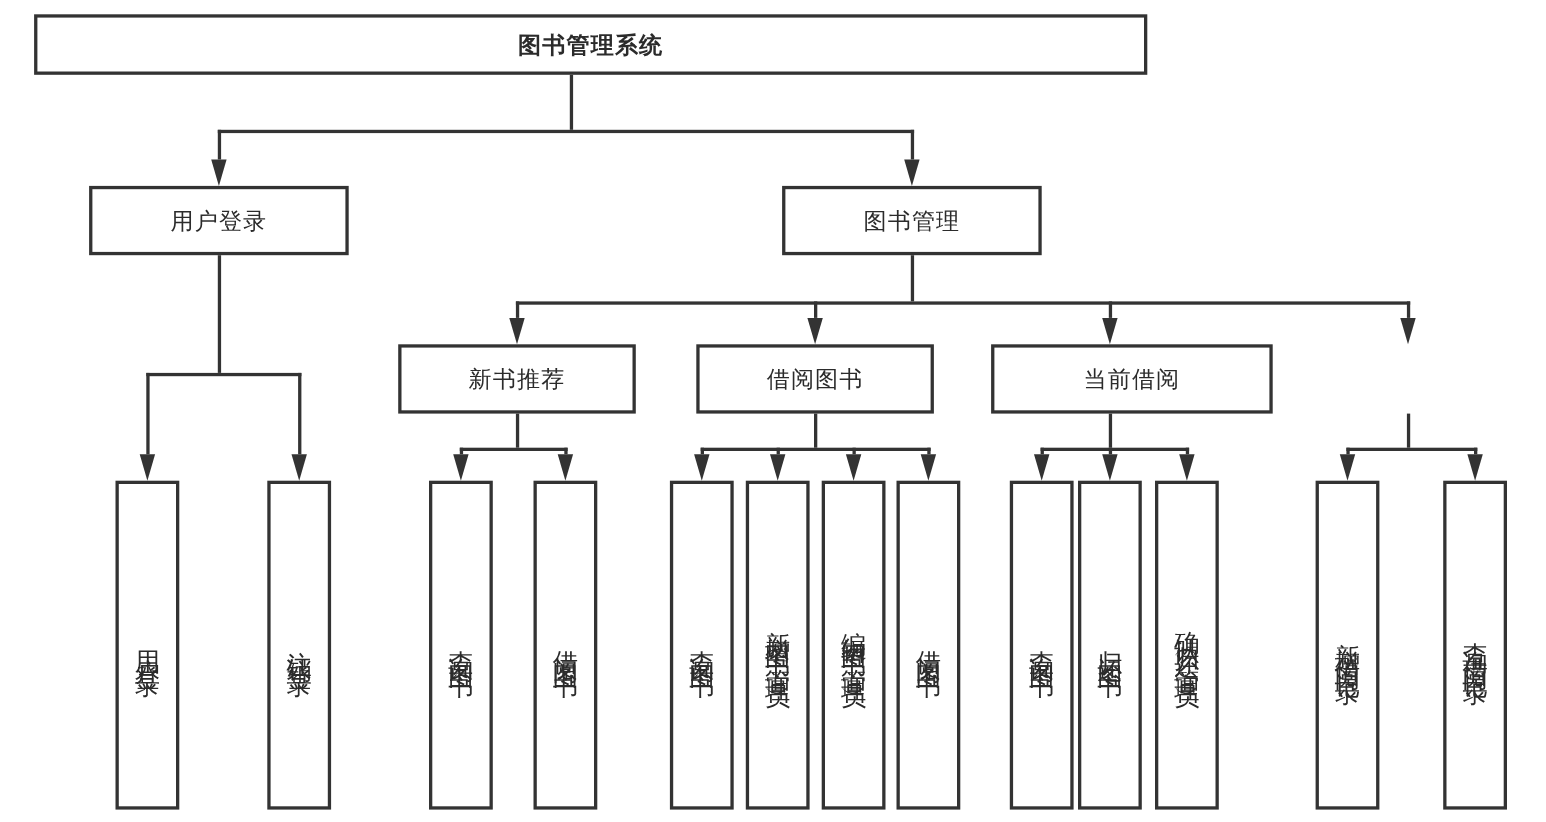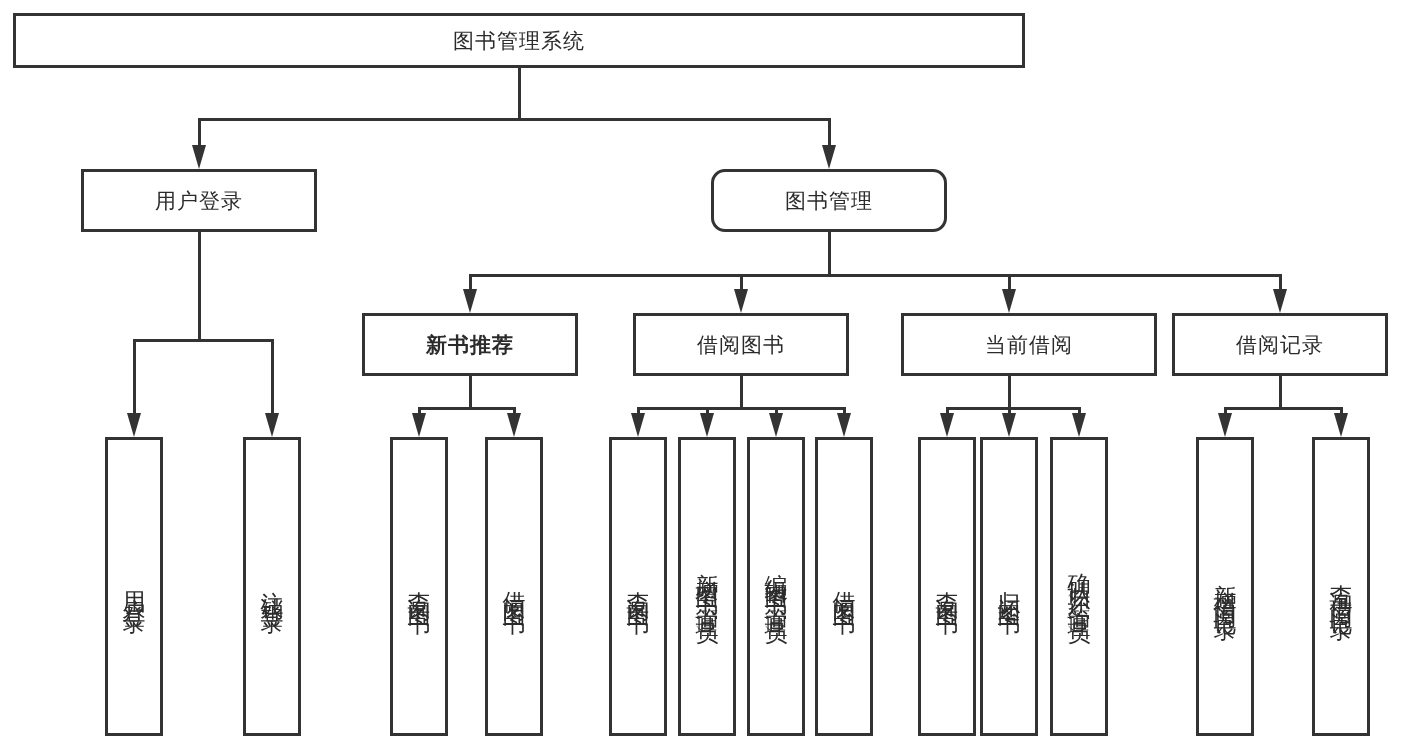--- a/index.html
+++ b/index.html
@@ -27,42 +27,39 @@
   #watermark{
     position:absolute;left:1160px;top:715px;z-index:5;
     font-size:20px;color:#a9acb0;white-space:nowrap;
   }
 </style>
 </head>
 <body>
 
 <div id="canvas">
 
-  <div class="box h" style="left:13px;top:13px;width:1012px;height:55px;">
+  <div class="box h" style="left:31px;top:13px;width:1012px;height:55px;font-weight:bold;">
     <span>图书管理系统</span>
   </div>
 
   <div class="box h" style="left:81px;top:169px;width:236px;height:63px;">
     <span>用户登录</span>
   </div>
-  <div class="box h" style="left:711px;top:169px;width:236px;height:63px;border-radius:14px;">
+  <div class="box h" style="left:711px;top:169px;width:236px;height:63px;">
     <span>图书管理</span>
   </div>
 
-  <div class="box h" style="left:362px;top:313px;width:216px;height:63px;font-weight:bold;">
+  <div class="box h" style="left:362px;top:313px;width:216px;height:63px;">
     <span>新书推荐</span>
   </div>
   <div class="box h" style="left:633px;top:313px;width:216px;height:63px;">
     <span>借阅图书</span>
   </div>
   <div class="box h" style="left:901px;top:313px;width:256px;height:63px;">
     <span>当前借阅</span>
-  </div>
-  <div class="box h" style="left:1172px;top:313px;width:216px;height:63px;">
-    <span>借阅记录</span>
   </div>
 
   <div class="box v" style="left:105px;">
     <span>用户登录</span>
   </div>
   <div class="box v" style="left:243px;">
     <span>注销登录</span>
   </div>
 
   <div class="box v" style="left:390px;">

